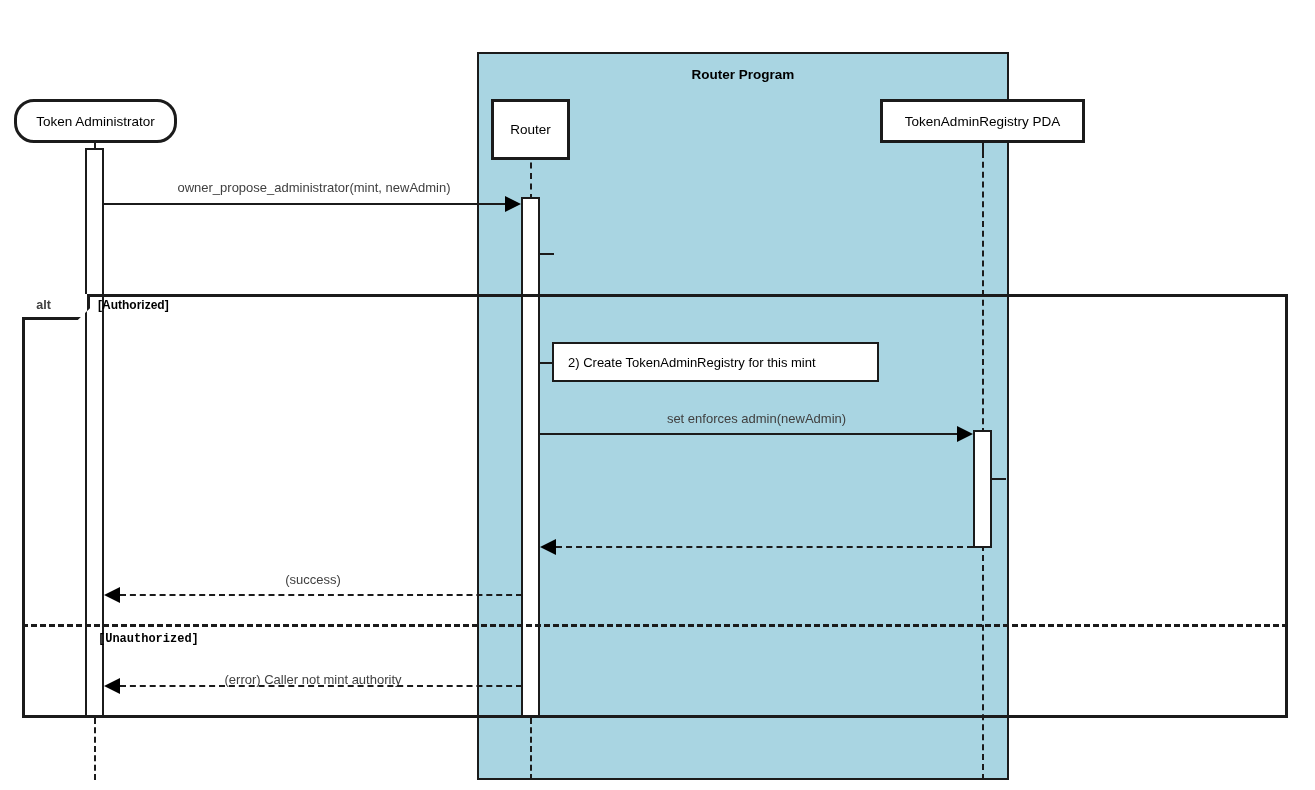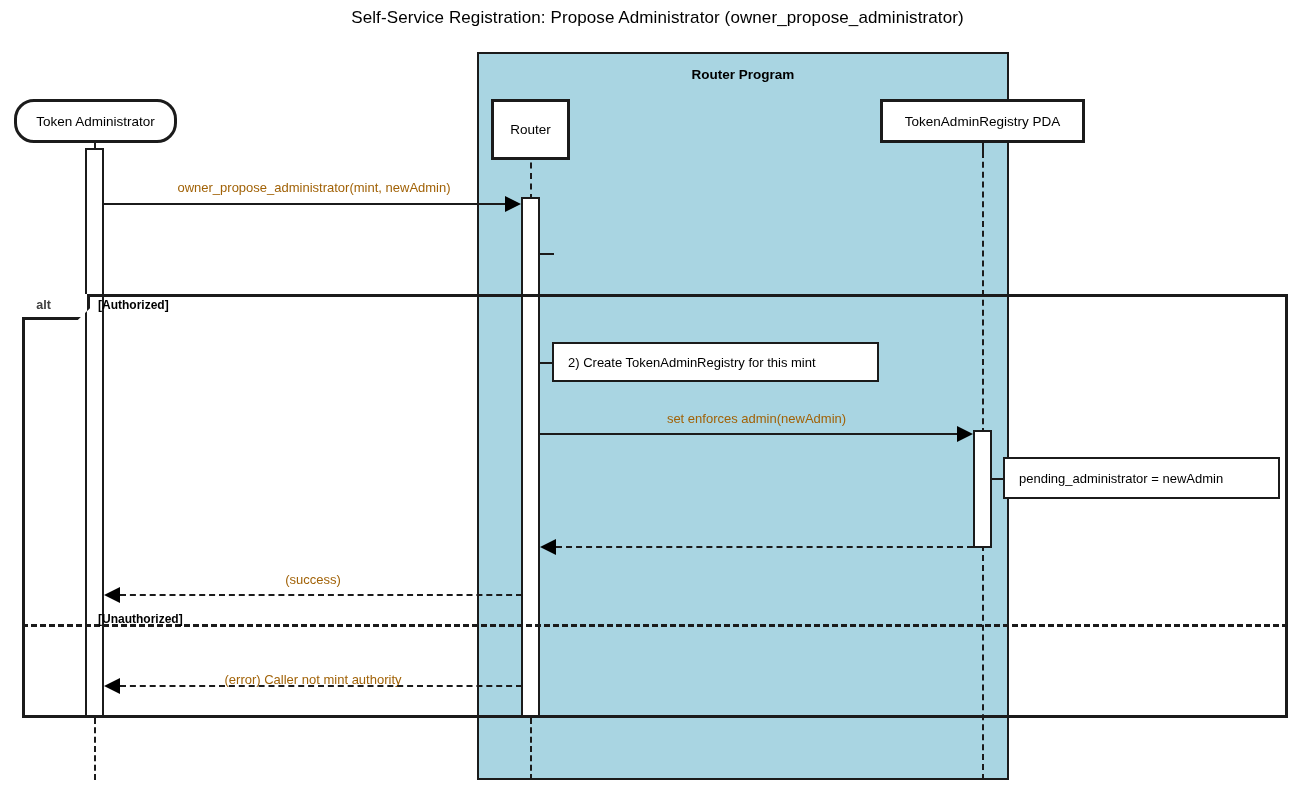--- a/index.html
+++ b/index.html
@@ -92,21 +92,21 @@
     border-top: 2px solid #1b1b1b;
   }
   .msg-line-dashed {
     position: absolute;
     height: 0;
     border-top: 2px dashed #1b1b1b;
   }
   .msg-label {
     position: absolute;
     font-size: 13px;
-    color: #a16207;
+    color: #404040;
     white-space: nowrap;
     text-align: center;
   }
   .arrow-right {
     position: absolute;
     width: 0; height: 0;
     border-top: 8px solid transparent;
     border-bottom: 8px solid transparent;
     border-left: 16px solid #000000;
   }
@@ -189,21 +189,20 @@
     position: absolute;
     height: 0;
     border-top: 3px dashed #1b1b1b;
   }
 </style>
 </head>
 <body>
 
 <div id="diagram">
 
-  <div class="diagram-title">Self-Service Registration: Propose Administrator (owner_propose_administrator)</div>
 
   <div class="group-box" style="left:477px; top:52px; width:532px; height:728px;">
     <div class="group-label">Router Program</div>
   </div>
 
   <div class="lifeline-solid" style="left:94px; top:143px; height:12px;"></div>
   <div class="lifeline" style="left:94px; top:718px; height:62px;"></div>
 
   <div class="lifeline-solid" style="left:530px; top:143px; height:12px;"></div>
   <div class="lifeline" style="left:530px; top:152px; height:48px;"></div>
@@ -250,34 +249,29 @@
     <span>2) Create TokenAdminRegistry for this mint</span>
     <span class="dogear"></span>
     <span class="dogear-inner"></span>
   </div>
 
   <div class="msg-label" style="left:540px; top:411px; width:433px;">set enforces admin(newAdmin)</div>
   <div class="msg-line-solid" style="left:540px; top:433px; width:419px;"></div>
   <div class="arrow-right" style="left:957px; top:426px;"></div>
 
   <div class="note-connector" style="left:992px; top:478px; width:14px;"></div>
-  <div class="note" style="left:1003px; top:457px; width:277px; height:42px;">
-    <span>pending_administrator = newAdmin</span>
-    <span class="dogear"></span>
-    <span class="dogear-inner"></span>
-  </div>
 
   <div class="msg-line-dashed" style="left:556px; top:546px; width:417px;"></div>
   <div class="arrow-left" style="left:540px; top:539px;"></div>
 
   <div class="msg-label" style="left:104px; top:572px; width:418px;">(success)</div>
   <div class="msg-line-dashed" style="left:120px; top:594px; width:402px;"></div>
   <div class="arrow-left" style="left:104px; top:587px;"></div>
 
   <div class="frag-divider" style="left:22px; top:624px; width:1266px;"></div>
 
-  <div class="frag-cond" style="left:98px; top:612px;">[Unauthorized]</div>
+  <div class="frag-cond" style="left:98px; top:632px;font-family:Liberation Mono, monospace;">[Unauthorized]</div>
 
   <div class="msg-label" style="left:104px; top:672px; width:418px;">(error) Caller not mint authority</div>
   <div class="msg-line-dashed" style="left:120px; top:685px; width:402px;"></div>
   <div class="arrow-left" style="left:104px; top:678px;"></div>
 
 </div>
 
 </body></html>

